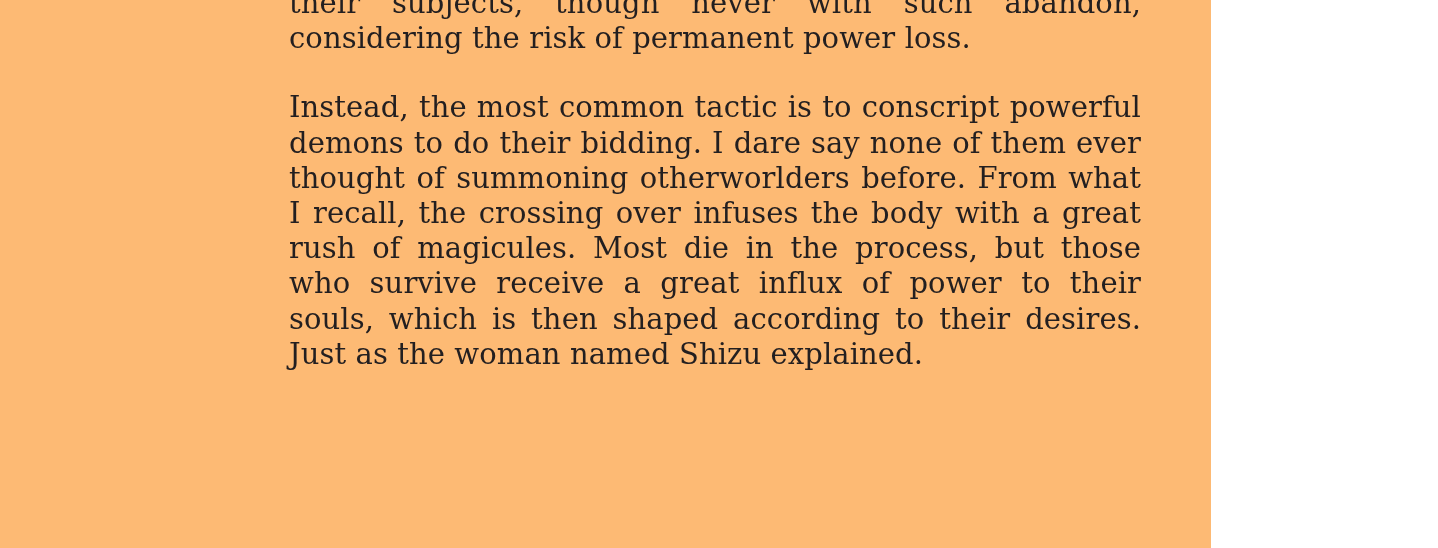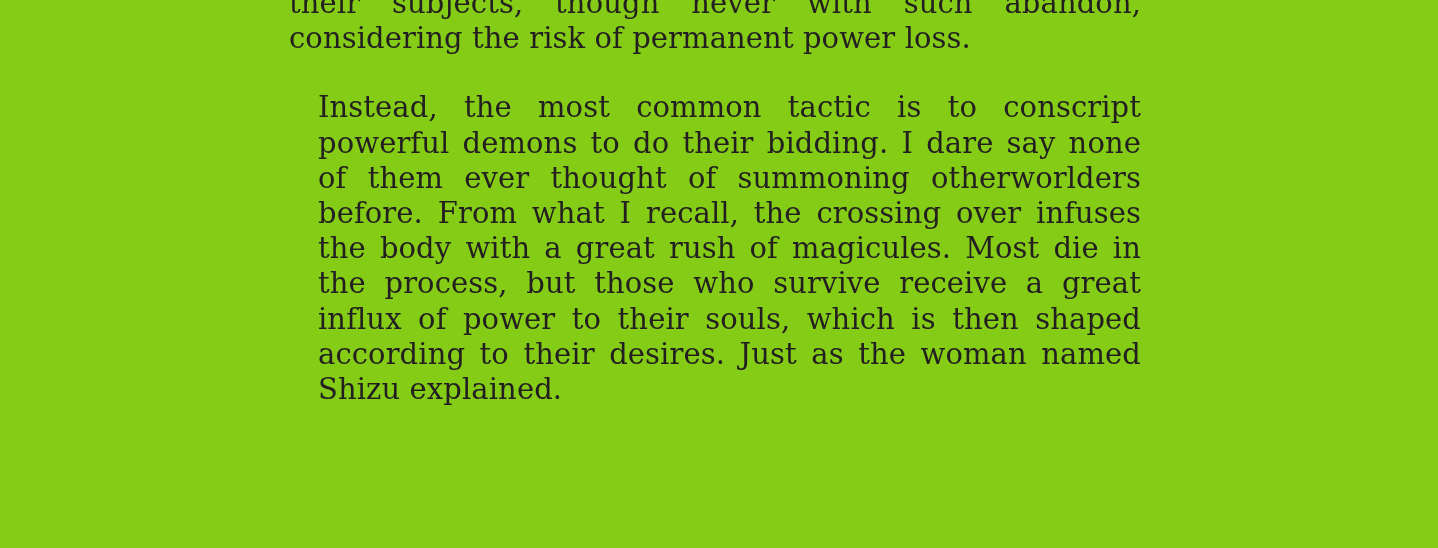--- a/index.html
+++ b/index.html
@@ -2,23 +2,23 @@
 <html><head>
 <meta charset="utf-8">
 <style>
   html, body {
     margin: 0;
     padding: 0;
     background: #ffffff;
   }
   .page {
     position: relative;
-    width: 1438px;
+    width: 1211px;
     height: 548px;
-    background: #84cc16;
+    background: #fdba74;
     overflow: hidden;
   }
   .text-column {
     position: absolute;
     left: 289px;
     top: 0px;
     width: 852px;
   }
   .para {
     font-family: "DejaVu Serif", "Liberation Serif", serif;
@@ -29,21 +29,20 @@
     text-justify: inter-word;
     margin: 0;
     letter-spacing: 0.1px;
   }
   .para.first {
     
     margin-top: -14px;
   }
   .para.second {
     margin-top: 34px;
-    margin-left: 29px;
   }
   
   .justified {
     text-align: justify;
     text-align-last: left;
   }
 </style>
 </head>
 <body>
 

